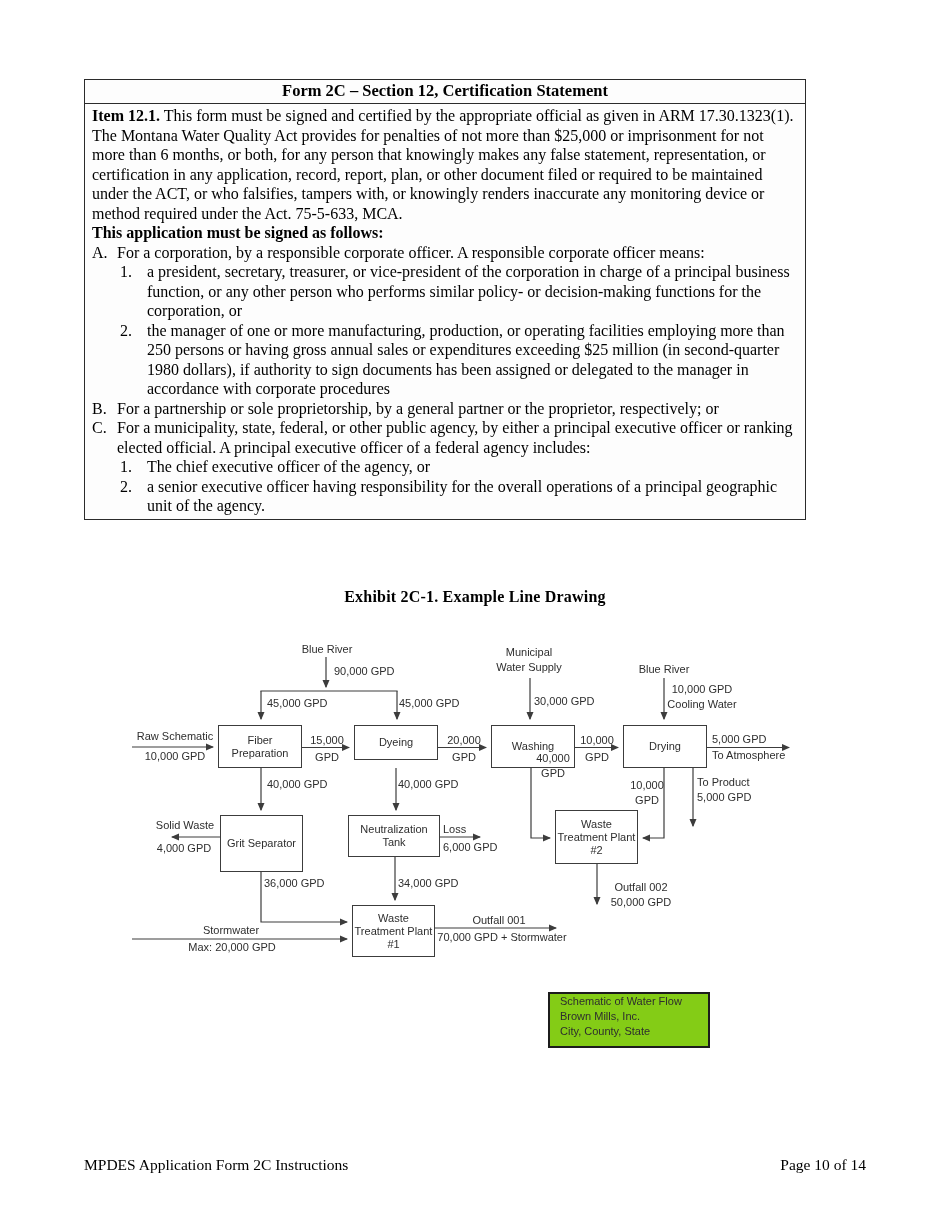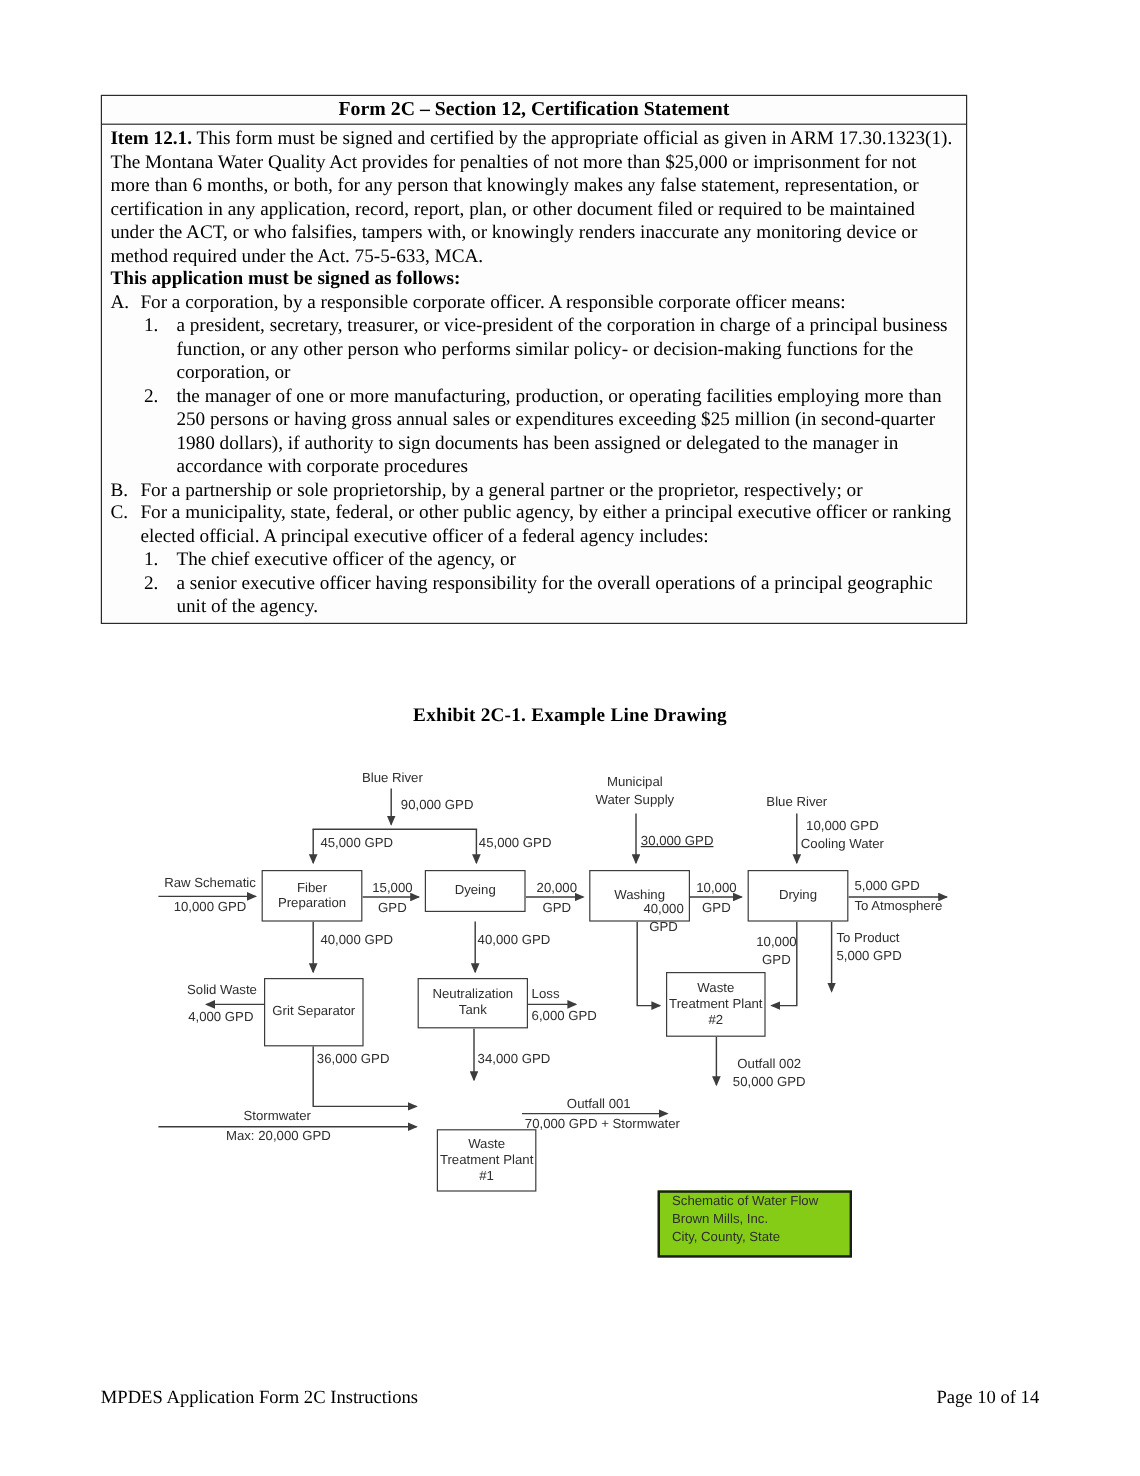--- a/index.html
+++ b/index.html
@@ -122,39 +122,39 @@
       </g>
     </svg>
 
     <div class="dg-node" style="left:218px;top:725px;width:84px;height:43px;">Fiber Preparation</div>
     <div class="dg-node" style="left:354px;top:725px;width:84px;height:35px;">Dyeing</div>
     <div class="dg-node" style="left:491px;top:725px;width:84px;height:43px;">Washing</div>
     <div class="dg-node" style="left:623px;top:725px;width:84px;height:43px;">Drying</div>
     <div class="dg-node" style="left:220px;top:815px;width:83px;height:57px;">Grit Separator</div>
     <div class="dg-node" style="left:348px;top:815px;width:92px;height:42px;">Neutralization Tank</div>
     <div class="dg-node" style="left:555px;top:810px;width:83px;height:54px;">Waste Treatment Plant #2</div>
-    <div class="dg-node" style="left:364px;top:905px;width:83px;height:52px;margin-top:36px;">Waste Treatment Plant #1</div>
+    <div class="dg-node" style="left:352px;top:905px;width:83px;height:52px;">Waste Treatment Plant #1</div>
 
     <span class="dg-label tc" style="left:296px;top:642px;width:62px;">Blue River</span>
     <span class="dg-label tl" style="left:334px;top:664px;width:64px;">90,000 GPD</span>
     <span class="dg-label tl" style="left:267px;top:696px;width:64px;">45,000 GPD</span>
     <span class="dg-label tl" style="left:399px;top:696px;width:64px;">45,000 GPD</span>
     <span class="dg-label tc" style="left:134px;top:729px;width:82px;">Raw Schematic</span>
     <span class="dg-label tc" style="left:138px;top:749px;width:74px;">10,000 GPD</span>
     <span class="dg-label tc" style="left:304px;top:733px;width:46px;">15,000</span>
     <span class="dg-label tc" style="left:304px;top:750px;width:46px;">GPD</span>
     <span class="dg-label tc" style="left:441px;top:733px;width:46px;">20,000</span>
     <span class="dg-label tc" style="left:441px;top:750px;width:46px;">GPD</span>
     <span class="dg-label tc" style="left:574px;top:733px;width:46px;">10,000</span>
     <span class="dg-label tc" style="left:574px;top:750px;width:46px;">GPD</span>
     <span class="dg-label tl" style="left:712px;top:732px;width:80px;">5,000 GPD</span>
     <span class="dg-label tl" style="left:712px;top:748px;width:90px;">To Atmosphere</span>
     <span class="dg-label tc" style="left:490px;top:645px;width:78px;">Municipal
 Water Supply</span>
-    <span class="dg-label tl" style="left:534px;top:694px;width:66px;text-decoration:underline;">30,000 GPD</span>
+    <span class="dg-label tl" style="left:534px;top:694px;width:66px;">30,000 GPD</span>
     <span class="dg-label tc" style="left:633px;top:662px;width:62px;">Blue River</span>
     <span class="dg-label tc" style="left:664px;top:682px;width:76px;">10,000 GPD
 Cooling Water</span>
     <span class="dg-label tl" style="left:267px;top:777px;width:66px;">40,000 GPD</span>
     <span class="dg-label tl" style="left:398px;top:777px;width:66px;">40,000 GPD</span>
     <span class="dg-label tc" style="left:530px;top:751px;width:46px;">40,000
 GPD</span>
     <span class="dg-label tc" style="left:624px;top:778px;width:46px;">10,000
 GPD</span>
     <span class="dg-label tl" style="left:697px;top:775px;width:70px;">To Product

